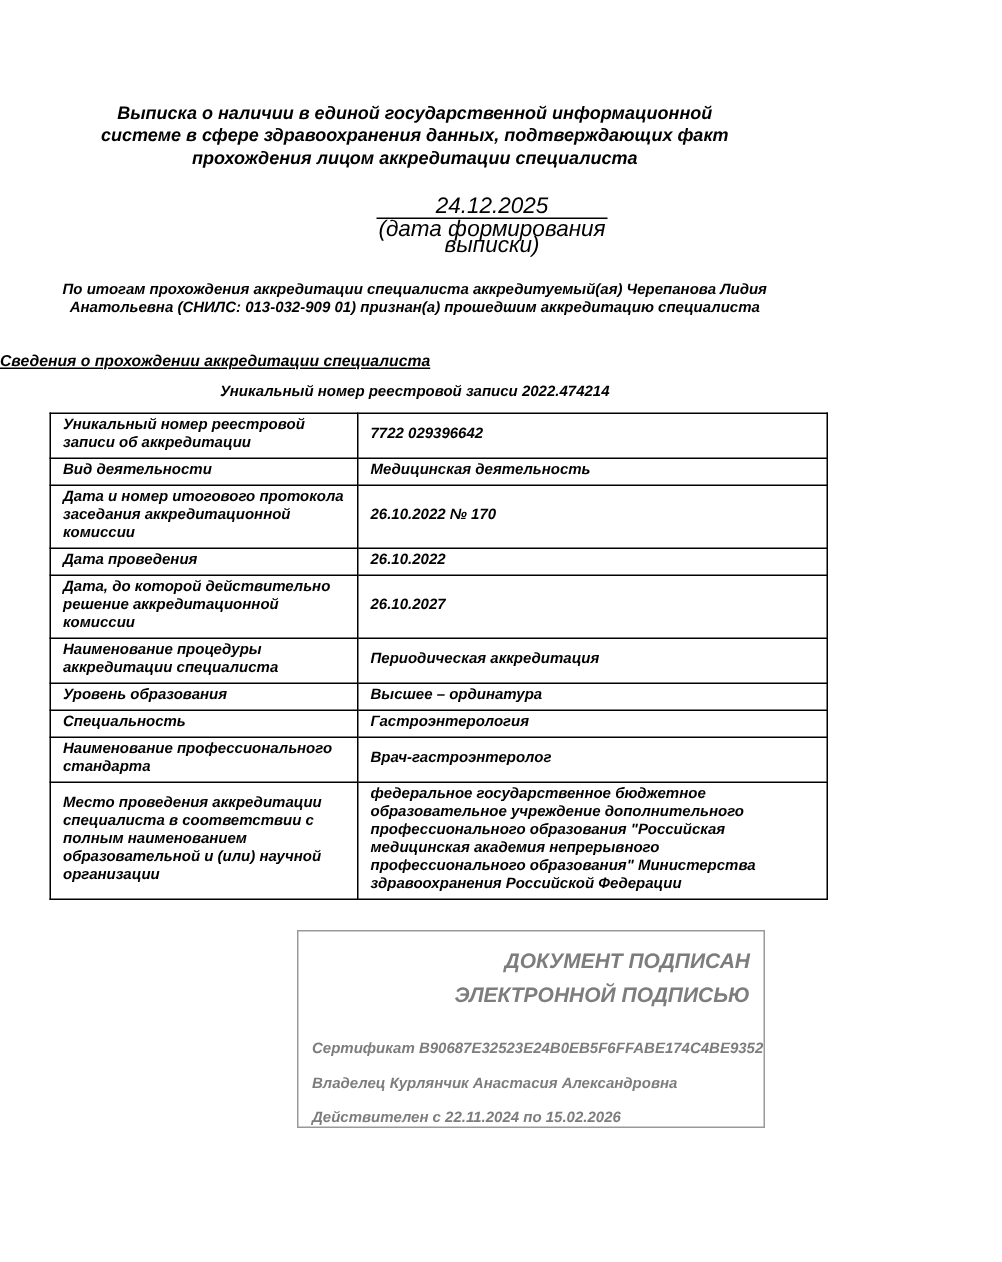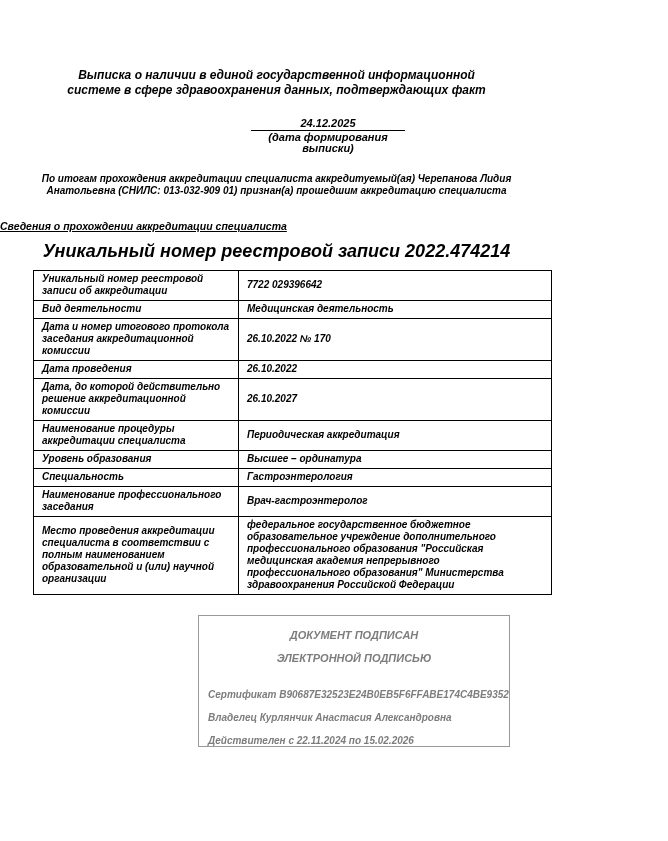--- a/index.html
+++ b/index.html
@@ -21,22 +21,22 @@
     font-style: italic;
     font-weight: 700;
     font-size: 12px;
     line-height: 15px;
   }
   .date-block {
     width: 154px;
     margin: 19px 148px 0 auto;
     text-align: center;
     font-style: italic;
-    font-weight: 700;
-    font-size: 11px;
+    font-weight: 400;
+    font-size: 15px;
   }
   .date-value {
     display: block;
     padding-bottom: 1px;
     border-bottom: 1.5px solid #000;
     line-height: 12px;
   }
   .date-caption {
     display: block;
     margin-top: 1px;
@@ -57,21 +57,21 @@
     font-style: italic;
     font-weight: 700;
     font-size: 10.5px;
     text-decoration: underline;
   }
   .registry-heading {
     margin-top: 9px;
     text-align: center;
     font-style: italic;
     font-weight: 700;
-    font-size: 18px;
+    font-size: 10px;
   }
   table.acc-table {
     border-collapse: collapse;
     width: 518px;
     margin: 8px 0 0 33px;
     table-layout: fixed;
   }
   table.acc-table td {
     border: 1px solid #000;
     font-style: italic;
@@ -87,42 +87,43 @@
     width: 312px;
     height: 132px;
     margin: 20px 0 0 198px;
     border: 1px solid #999999;
     color: #7d7d7d;
     font-style: italic;
     padding: 8px 9px 4px;
     overflow: hidden;
   }
   .sig-head-line {
-    text-align: center;
+    text-align: right;
     font-weight: 700;
-    font-size: 11px;
+    font-size: 14px;
     line-height: 23px;
   }
   .sig-details { margin-top: 19px; }
   .sig-detail-line {
     font-weight: 700;
     font-size: 10px;
     line-height: 12px;
     margin-bottom: 11px;
     white-space: nowrap;
   }
 </style>
 </head>
 <body>
 
 <div class="page">
 
   <div class="doc-title">
     <div>Выписка о наличии в единой государственной информационной</div>
     <div>системе в сфере здравоохранения данных, подтверждающих факт</div>
+    <div>прохождения лицом аккредитации специалиста</div>
   </div>
 
   <div class="date-block">
     <span class="date-value">24.12.2025</span>
     <span class="date-caption">(дата формирования выписки)</span>
   </div>
 
   <div class="intro-paragraph">По итогам прохождения аккредитации специалиста аккредитуемый(ая) Черепанова Лидия Анатольевна (СНИЛС: 013-032-909 01) признан(а) прошедшим аккредитацию специалиста</div>
 
   <div class="section-heading">Сведения о прохождении аккредитации специалиста</div>
@@ -157,21 +158,21 @@
       </tr>
       <tr>
         <td class="label-cell">Уровень образования</td>
         <td class="value-cell">Высшее – ординатура</td>
       </tr>
       <tr>
         <td class="label-cell">Специальность</td>
         <td class="value-cell">Гастроэнтерология</td>
       </tr>
       <tr>
-        <td class="label-cell">Наименование профессионального заседания</td>
+        <td class="label-cell">Наименование профессионального стандарта</td>
         <td class="value-cell">Врач-гастроэнтеролог</td>
       </tr>
       <tr>
         <td class="label-cell">Место проведения аккредитации специалиста в соответствии с полным наименованием образовательной и (или) научной организации</td>
         <td class="value-cell">федеральное государственное бюджетное образовательное учреждение дополнительного профессионального образования "Российская медицинская академия непрерывного профессионального образования" Министерства здравоохранения Российской Федерации</td>
       </tr>
     </tbody>
   </table>
 
   <div class="sig-box">

